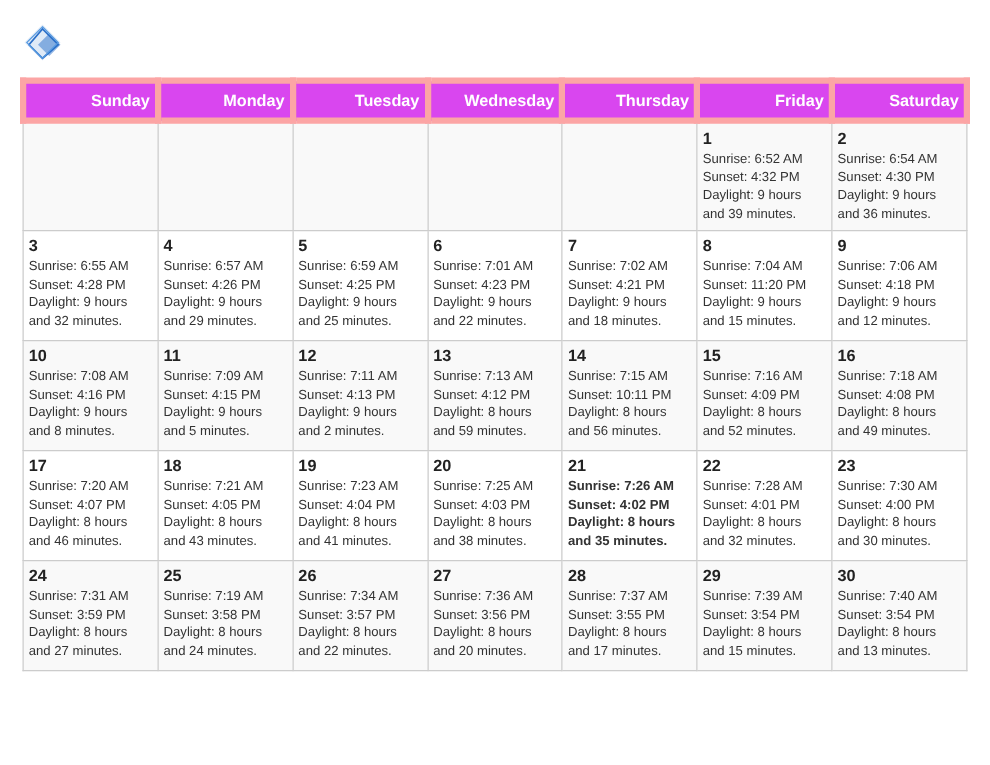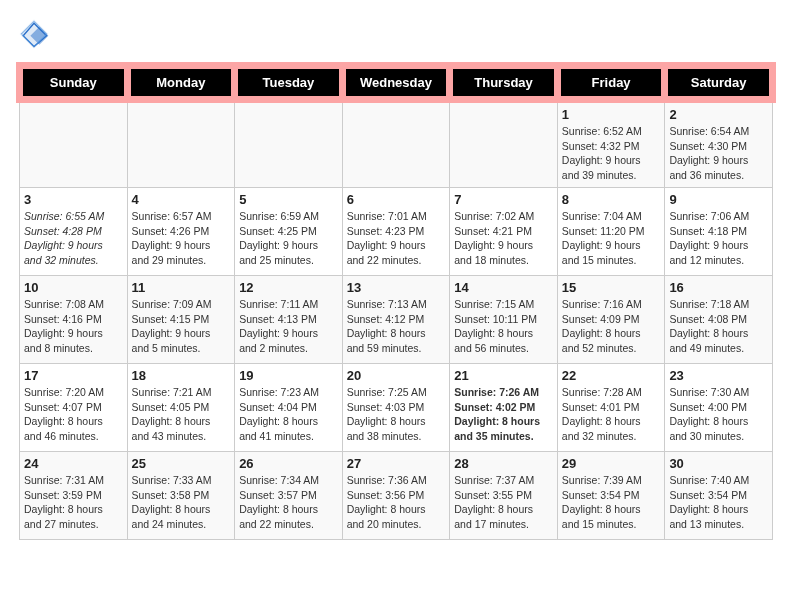--- a/index.html
+++ b/index.html
@@ -52,27 +52,27 @@
     .location {
       font-size: 16px;
       color: #555;
     }
     table {
       width: 100%;
       border-collapse: collapse;
       table-layout: fixed;
     }
     thead th {
-      background-color: #000000;
+      background-color: #d946ef;
       color: #fff;
       font-size: 13px;
       font-weight: bold;
       padding: 6px 4px;
-      text-align: center;
-      border: 7px solid #fca5a5;
+      text-align: right;
+      border: 5px solid #fca5a5;
     }
     tbody td {
       border: 1px solid #ccc;
       vertical-align: top;
       padding: 4px 4px 4px 4px;
       font-size: 11px;
       color: #222;
       background: #fff;
       height: 88px;
     }
@@ -146,21 +146,21 @@
           <span class="day-num">2</span>
           <div class="day-info" style="white-space: pre-line;">Sunrise: 6:54 AM
 Sunset: 4:30 PM
 Daylight: 9 hours
 and 36 minutes.</div>
         </td>
       </tr>
       <tr>
         <td>
           <span class="day-num">3</span>
-          <div class="day-info" style="white-space: pre-line; font-style: italic;">Sunrise: 6:55 AM
+          <div class="day-info" style="white-space: pre-line;">Sunrise: 6:55 AM
 Sunset: 4:28 PM
 Daylight: 9 hours
 and 32 minutes.</div>
         </td>
         <td>
           <span class="day-num">4</span>
           <div class="day-info" style="white-space: pre-line;">Sunrise: 6:57 AM
 Sunset: 4:26 PM
 Daylight: 9 hours
 and 29 minutes.</div>
@@ -306,21 +306,21 @@
       <tr>
         <td>
           <span class="day-num">24</span>
           <div class="day-info" style="white-space: pre-line;">Sunrise: 7:31 AM
 Sunset: 3:59 PM
 Daylight: 8 hours
 and 27 minutes.</div>
         </td>
         <td>
           <span class="day-num">25</span>
-          <div class="day-info" style="white-space: pre-line;">Sunrise: 7:33 AM
+          <div class="day-info" style="white-space: pre-line;">Sunrise: 7:19 AM
 Sunset: 3:58 PM
 Daylight: 8 hours
 and 24 minutes.</div>
         </td>
         <td>
           <span class="day-num">26</span>
           <div class="day-info" style="white-space: pre-line;">Sunrise: 7:34 AM
 Sunset: 3:57 PM
 Daylight: 8 hours
 and 22 minutes.</div>

